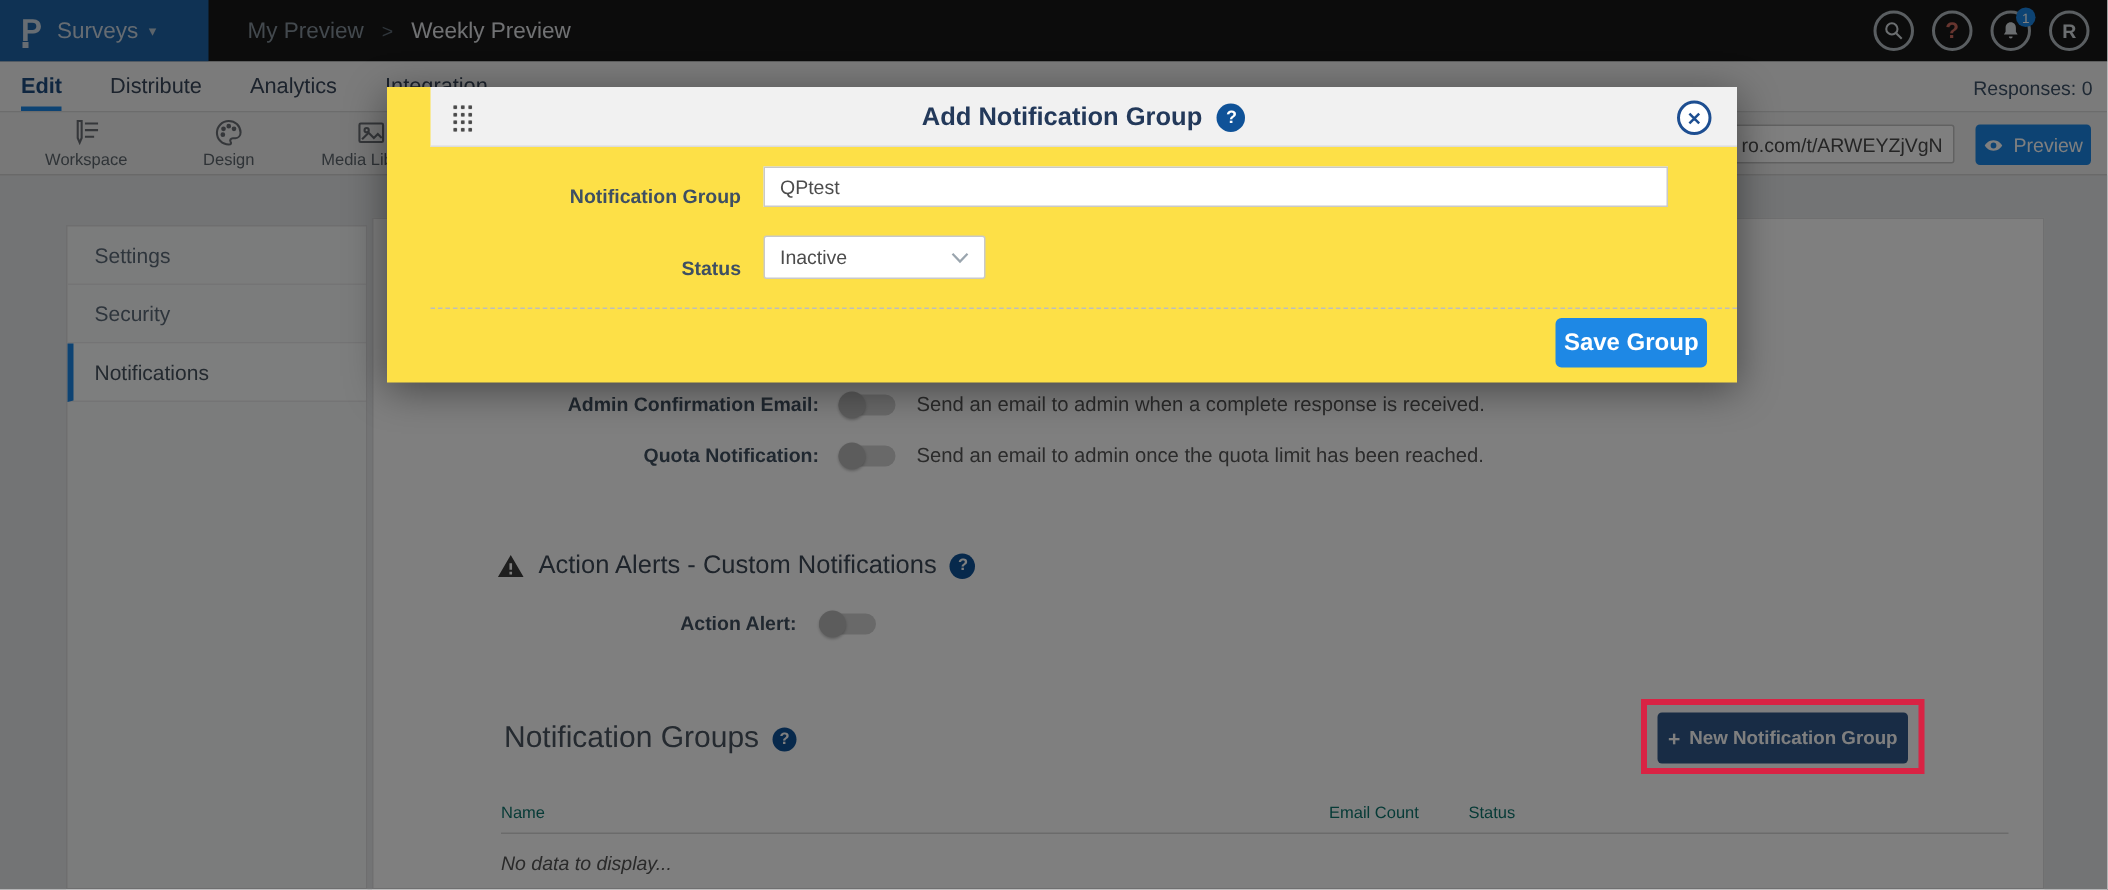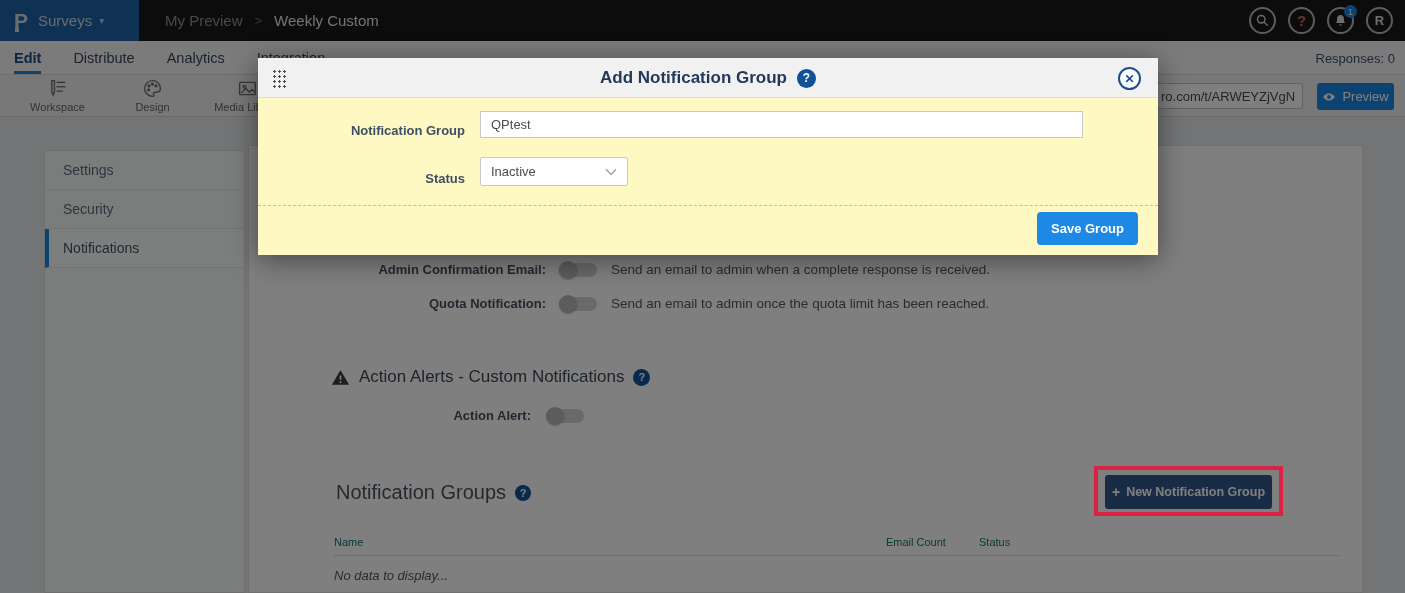--- a/index.html
+++ b/index.html
@@ -66,52 +66,52 @@
   .th-name { flex:1; }
   .th-email { width:93px; }
   .th-status { width:360px; }
   .empty-row { margin-top:12px; font-size:13px; font-style:italic; color:#555; }
 
   
   .overlay { position:absolute; inset:0; background:rgba(0,0,0,0.5); z-index:50; }
   .anno-box { position:absolute; left:1094px; top:466px; width:189px; height:50px; border:4px solid #d92344; z-index:60; }
 
   
-  .modal { position:absolute; left:258px; top:58px; width:900px; height:197px; background:#fef9c3; z-index:100; box-shadow:0 5px 26px rgba(0,0,0,.45); }
+  .modal { position:absolute; left:258px; top:58px; width:900px; height:197px; background:#fde047; z-index:100; box-shadow:0 5px 26px rgba(0,0,0,.45);padding-left:29px; }
   .m-head { position:relative; height:40px; background:#f1f1f1; border-bottom:1px solid #dcdcdc; }
   .drag-dots { position:absolute; left:13px; top:10px; width:15px; height:20px; background-image:radial-gradient(#4a4a4a 1.3px, transparent 1.4px); background-size:5px 5px; background-position:1px 1px; cursor:move; }
   .m-title-wrap { position:absolute; left:50%; top:0; height:40px; transform:translateX(-50%); display:flex; align-items:center; gap:10px; }
   .m-title { font-size:17px; font-weight:bold; color:#23395a; white-space:nowrap; }
   .m-close { position:absolute; right:17px; top:9px; width:23px; height:23px; border-radius:50%; border:2px solid #1d4e91; color:#1d4e91; font-size:12px; font-weight:bold; display:flex; align-items:center; justify-content:center; cursor:pointer; background:#fff; line-height:1; }
   .m-row { display:flex; align-items:flex-end; margin-top:13px; }
   .m-row.second { margin-top:19px; }
   .m-label { width:207px; text-align:right; font-size:13px; font-weight:bold; color:#3e4f63; margin-right:15px; flex:none; }
   .m-input { width:603px; height:27px; border:1px solid #c9c9c9; border-radius:0; font-size:13px; color:#4c4c4c; padding-left:10px; font-family:"Liberation Sans",sans-serif; }
   .m-select { width:148px; height:29px; border:1px solid #c9c9c9; border-radius:2px; display:flex; align-items:center; justify-content:space-between; padding:0 10px; font-size:13px; color:#4c4c4c; cursor:pointer; background:#fff; }
   .m-select svg { width:12px; height:8px; }
   .m-dashed { border:none; border-top:1px dashed #bdbdbd; margin-top:19px; }
-  .save-btn { position:absolute; right:20px; top:154px; width:101px; height:33px; background:#1e88e5; border:none; border-radius:4px; color:#fff; font-size:13px; font-weight:bold; cursor:pointer; font-family:"Liberation Sans",sans-serif;margin-left:27px; }
+  .save-btn { position:absolute; right:20px; top:154px; width:101px; height:33px; background:#1e88e5; border:none; border-radius:4px; color:#fff; font-size:16px; font-weight:bold; cursor:pointer; font-family:"Liberation Sans",sans-serif;margin-left:27px; }
 </style>
 </head>
 <body>
 
 <div id="app">
 
   <div class="topbar">
     <div class="logo-block">
       <span class="logo-p">P</span>
       <span class="nav-surveys">
         <span>Surveys</span>
         <span class="caret">▾</span>
       </span>
     </div>
     <div class="breadcrumb">
       <span class="bc-parent">My Preview</span>
       <span class="bc-sep">&gt;</span>
-      <span class="bc-current">Weekly Custom</span>
+      <span class="bc-current">Weekly Preview</span>
     </div>
     <div class="topbar-right">
       <div class="circle-btn">
         <svg viewBox="0 0 24 24">
             <circle cx="10" cy="10" r="6" fill="none" stroke="currentColor" stroke-width="2.2"></circle>
             <line x1="14.6" y1="14.6" x2="20.5" y2="20.5" stroke="currentColor" stroke-width="2.2"></line>
           </svg>
       </div>
       <div class="circle-btn">
         <span class="help-glyph">?</span>

